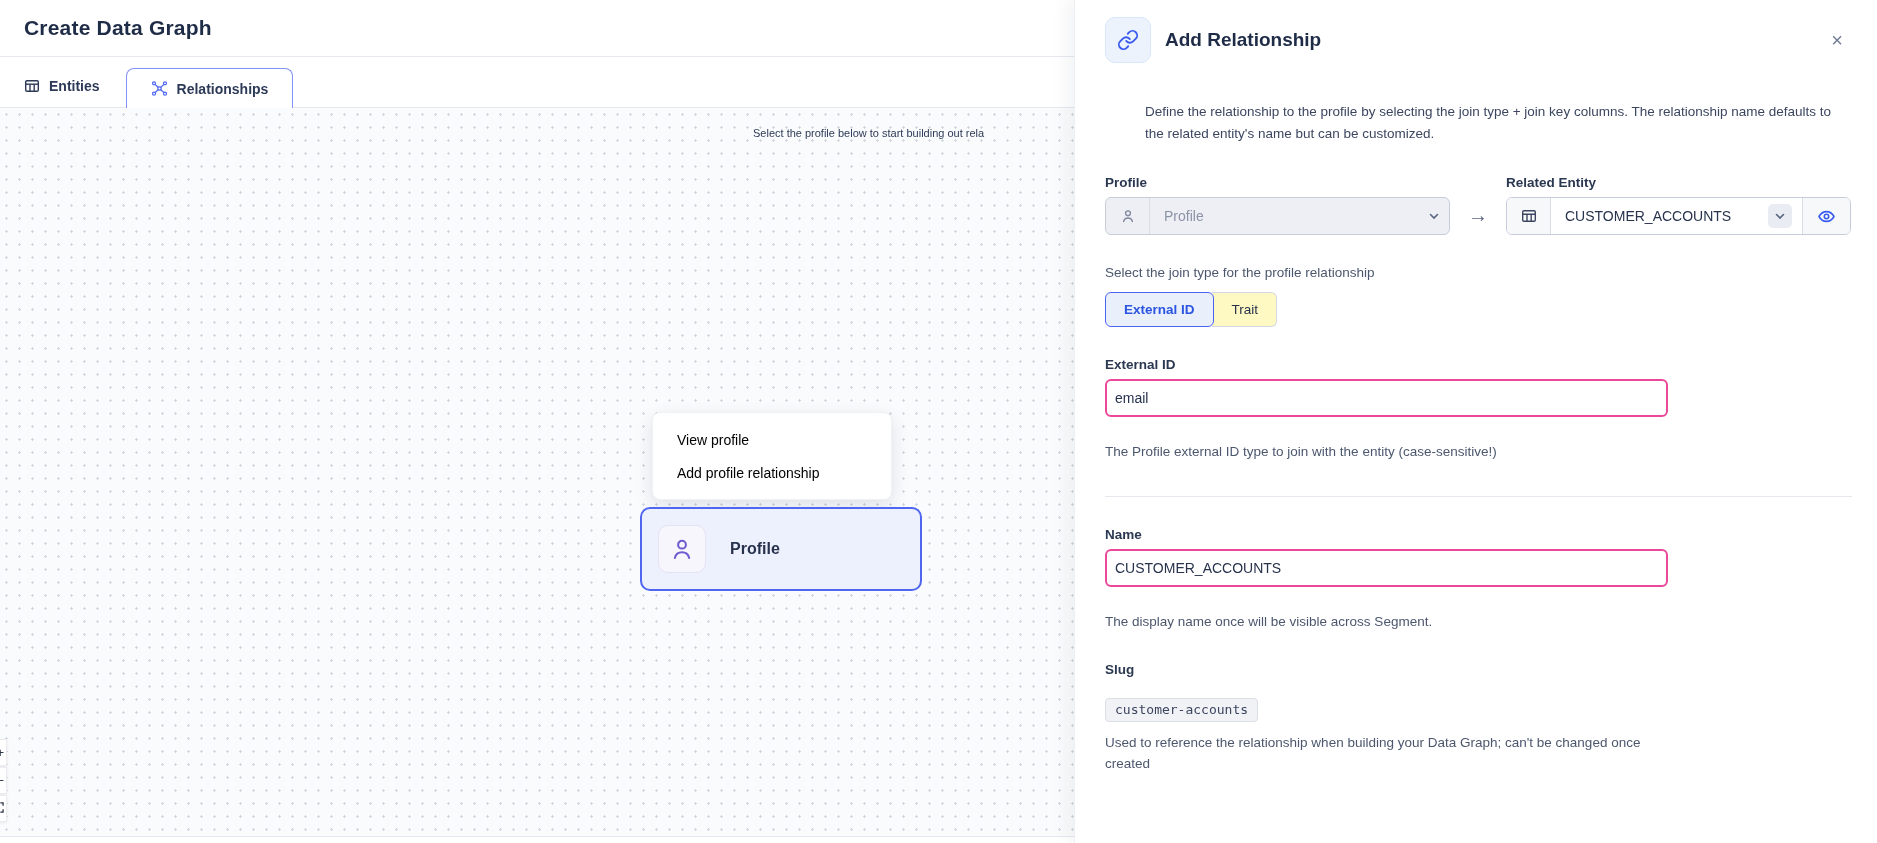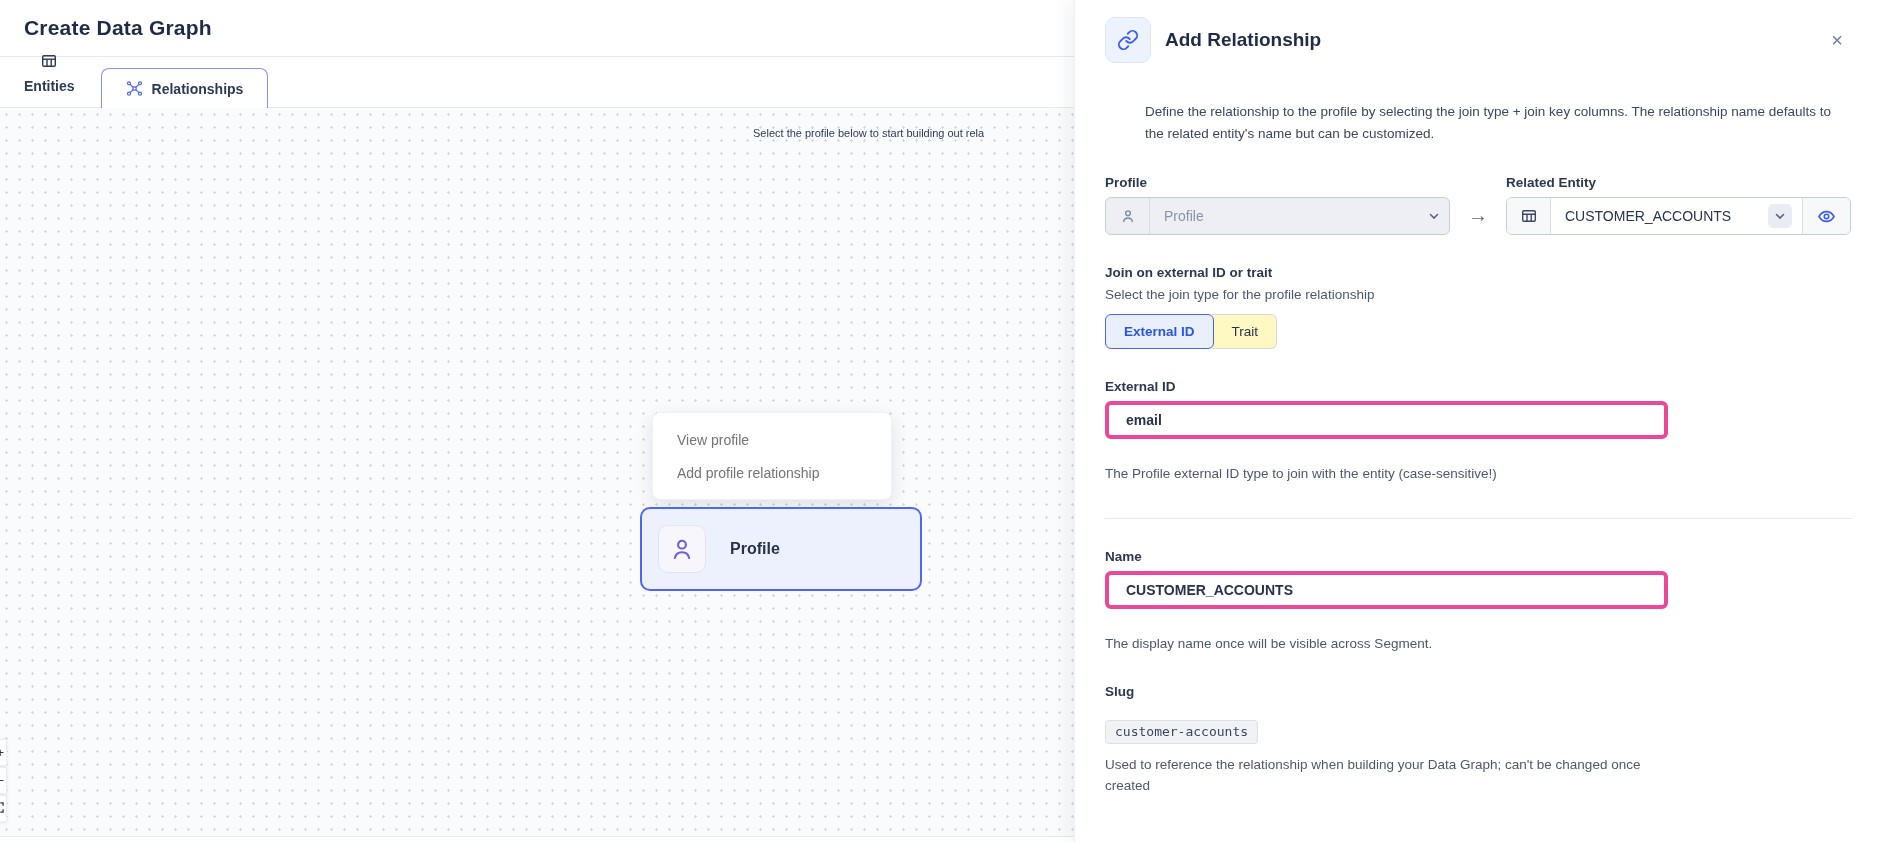--- a/index.html
+++ b/index.html
@@ -10,39 +10,39 @@
   
   .page { position:absolute; inset:0; display:flex; flex-direction:column; }
   .page-header { height:57px; background:#fff; border-bottom:1px solid #e6e8ee;
                  display:flex; align-items:center; padding:0 24px; flex:0 0 auto; }
   .page-title { font-size:21px; font-weight:700; color:#1f2c47; letter-spacing:.2px; }
 
   .tabbar { height:51px; background:#fff; border-bottom:1px solid #e6e8ee;
             display:flex; align-items:flex-end; padding-left:18px; flex:0 0 auto; }
   .tab { display:flex; align-items:center; gap:9px; font-size:14px; font-weight:600;
          color:#2c3a57; cursor:pointer; }
-  .tab.plain { padding:0 26px 13px 6px;flex-direction:column; }
+  .tab.plain { padding:0 26px 13px 6px; }
   .tab.active { height:40px; padding:0 24px; background:#fff; border:1px solid #8193f5;
                 border-bottom:none; border-radius:8px 8px 0 0; margin-bottom:-1px;
                 position:relative; z-index:1; }
   .tab .ticon { display:flex; align-items:center; }
 
   .canvas { position:relative; flex:1 1 auto; background-color:#fafbfc;
             background-image:radial-gradient(circle, #d3d7df 1.2px, transparent 1.2px);
             background-size:13px 13px; overflow:hidden; }
   .bottom-strip { height:7px; background:#fff; border-top:1px solid #e4e7ed; flex:0 0 auto; }
 
   .canvas-hint { position:absolute; left:753px; top:19px; font-size:11px; color:#2c3a57;
                  white-space:nowrap; }
 
   .ctx-menu { position:absolute; left:652px; top:304px; width:240px; background:#fff;
               border-radius:8px; border:1px solid #f0f1f5; padding:10px 0;
               box-shadow:0 6px 18px rgba(25,35,70,.12); }
   .ctx-item { height:33px; display:flex; align-items:center; padding-left:24px;
-              font-size:14px; color:#737373; cursor:pointer; }
+              font-size:14px; color:#000000; cursor:pointer; }
 
   .node { position:absolute; left:640px; top:399px; width:282px; height:84px;
           background:#edf1fd; border:2px solid #4f66f1; border-radius:10px;
           display:flex; align-items:center; padding:0 16px; gap:24px; cursor:pointer; }
   .node-icon { width:48px; height:48px; background:#f7f6fc; border:1px solid #e5e2f4;
                border-radius:10px; display:flex; align-items:center; justify-content:center;
                color:#6f5cd0; }
   .node-label { font-size:16px; font-weight:700; color:#27324d; }
 
   .flow-controls { position:absolute; left:-13px; bottom:14px; display:flex;
@@ -99,23 +99,23 @@
   .section { margin-top:30px; }
   .toggle-group { display:inline-flex; margin-top:2px; }
   .toggle { height:35px; padding:0 18px; font-size:13.5px; cursor:pointer;
             font-family:"Liberation Sans",sans-serif; }
   .toggle.selected { background:#eaeffc; border:1.5px solid #4c63f0; color:#2b55e0;
                      font-weight:700; border-radius:6px; position:relative; z-index:1; }
   .toggle.unselected { background:#fef9c3; border:1px solid #d3d8e2; border-left:none;
                        color:#27324d; border-radius:0 6px 6px 0; margin-left:-2px;
                        padding-left:20px; }
 
-  .text-input { width:563px; height:38px; border:4px solid #ec4899; border-radius:6px;
-                padding:0 17px; font-size:14px; color:#27324d; background:#fff;
-                font-family:"Liberation Sans",sans-serif; display:block;font-weight:bold; }
+  .text-input { width:563px; height:38px; border:2px solid #ec4899; border-radius:6px;
+                padding:0 8px; font-size:14px; color:#27324d; background:#fff;
+                font-family:"Liberation Sans",sans-serif; display:block; }
   .divider { border:none; border-top:1px solid #e6e8ee; margin:34px 0 0 0; width:747px; }
 
   .slug-chip { display:inline-block; font-family:"DejaVu Sans Mono","Liberation Mono",monospace;
                font-size:13px; color:#3c4660; background:#f1f2f5; border:1px solid #dcdfe5;
                border-radius:4px; padding:3px 9px 4px; margin-top:-1px; }
   .slug-help { margin-top:10px; }
 </style>
 </head>
 <body>
 
@@ -249,21 +249,20 @@
             <svg width="19" height="19" viewBox="0 0 24 24" fill="none" stroke="currentColor" stroke-width="2" stroke-linejoin="round">
               <path d="M2.5 12s3.5-6.2 9.5-6.2S21.5 12 21.5 12s-3.5 6.2-9.5 6.2S2.5 12 2.5 12z"></path>
               <circle cx="12" cy="12" r="2.8"></circle>
             </svg>
           </span>
         </div>
       </div>
     </div>
 
     <div class="section">
-      <label class="field-label">Join on external ID or trait</label>
       <div class="sub-label">Select the join type for the profile relationship</div>
       <div class="toggle-group">
         <button class="toggle selected">External ID</button>
         <button class="toggle unselected">Trait</button>
       </div>
     </div>
 
     <div class="section">
       <label class="field-label">External ID</label>
       <input class="text-input" type="text" value="email" style="">

